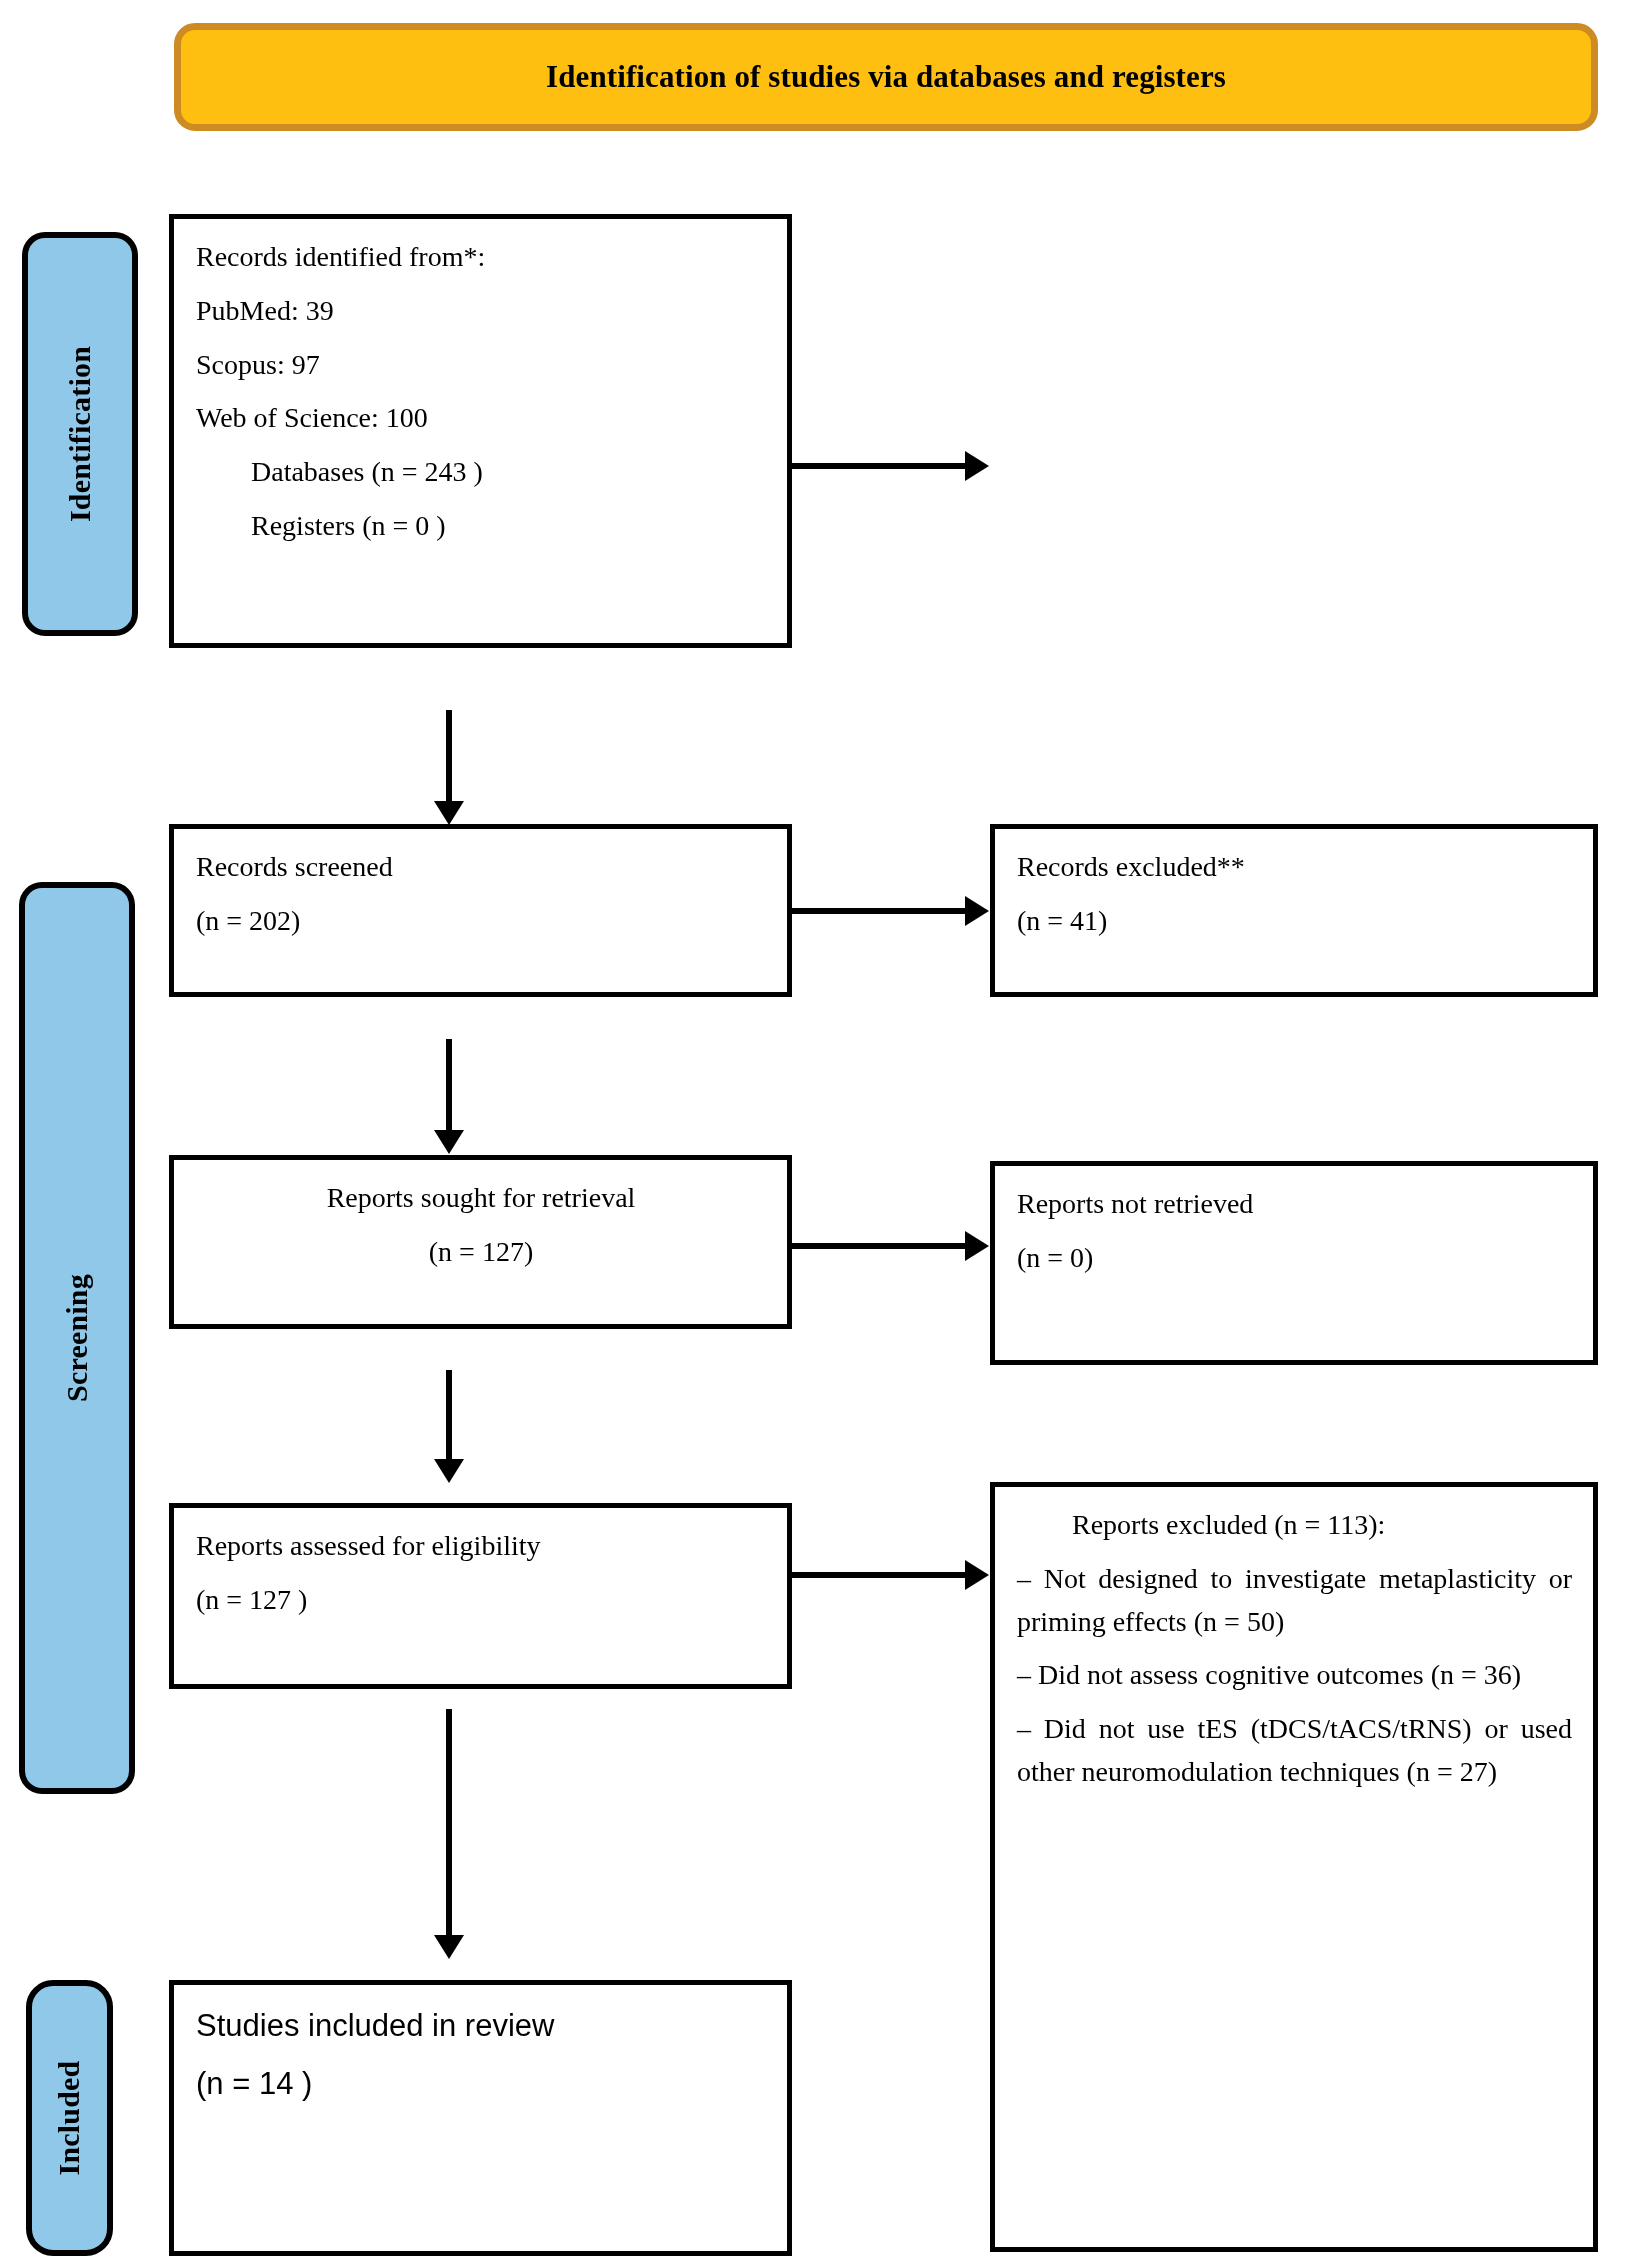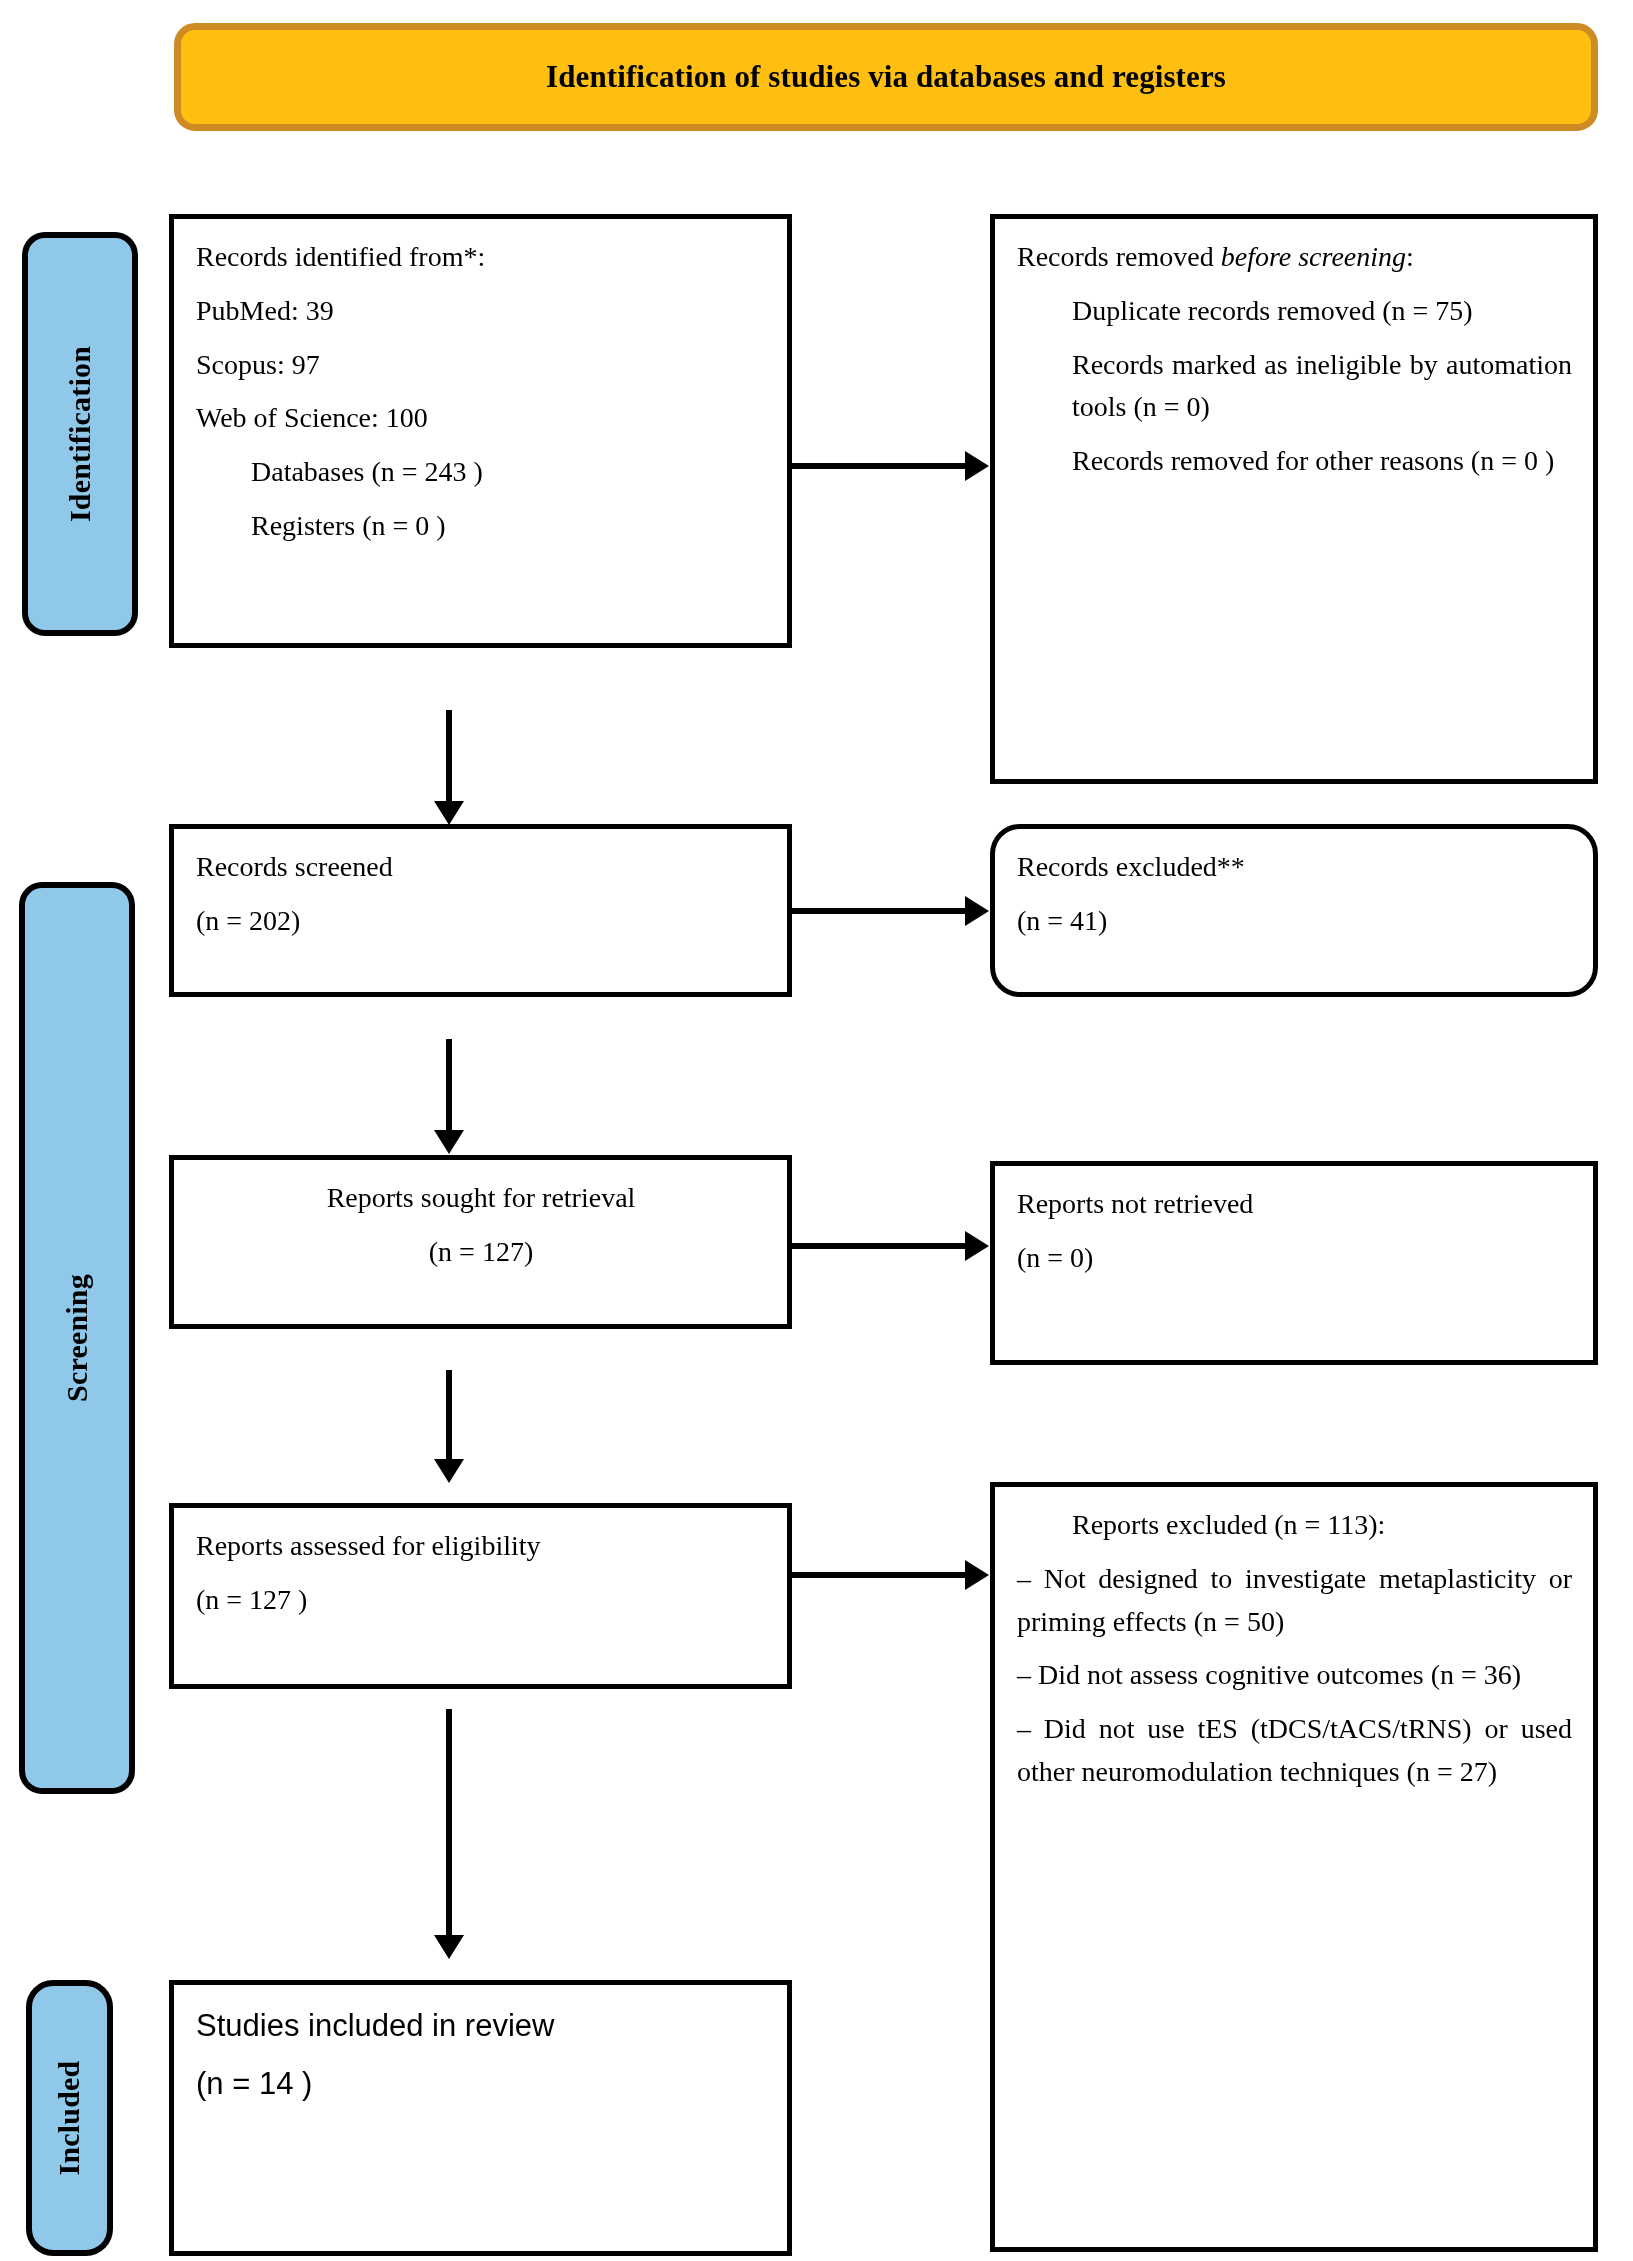--- a/index.html
+++ b/index.html
@@ -81,21 +81,21 @@
   .sans {
     font-family: "Liberation Sans", "DejaVu Sans", sans-serif;
     font-size: 31px;
   }
 
   
   .box-identified   { left: 169px;  top: 214px;  width: 623px; height: 434px; }
   .box-removed      { left: 990px; top: 214px;  width: 608px; height: 570px; }
   
   .box-screened     { left: 169px;  top: 824px; width: 623px; height: 173px; }
-  .box-excluded     { left: 990px; top: 824px; width: 608px; height: 173px; border-radius: 30px; }
+  .box-excluded     { left: 990px; top: 824px; width: 608px; height: 173px; }
   
   .box-sought       { left: 169px;  top: 1155px; width: 623px; height: 174px; text-align: center; }
   .box-notretrieved { left: 990px; top: 1161px; width: 608px; height: 204px; }
   
   .box-assessed     { left: 169px;  top: 1482px; width: 623px; height: 186px; margin-top: 21px; }
   .box-repexcluded  { left: 990px; top: 1482px; width: 608px; height: 770px; }
   
   .box-included     { left: 169px;  top: 1980px; width: 623px; height: 276px; }
 
   
@@ -163,26 +163,20 @@
 
   <div class="box box-identified">
     <p>Records identified from*:</p>
     <p>PubMed: 39</p>
     <p>Scopus: 97</p>
     <p>Web of Science: 100</p>
     <p class="indent">Databases (n = 243 )</p>
     <p class="indent">Registers (n = 0 )</p>
   </div>
 
-  <div class="box box-removed">
-    <p><span>Records removed </span><span class="italic">before screening</span><span>:</span></p>
-    <p class="indent justify">Duplicate records removed   (n = 75)</p>
-    <p class="indent justify">Records marked as ineligible by automation tools (n = 0)</p>
-    <p class="indent justify">Records removed for other reasons (n = 0 )</p>
-  </div>
 
   <div class="arrow-h arrow-id-to-removed"></div>
   <div class="arrow-v arrow-id-down"></div>
 
   <div class="box box-screened">
     <p>Records screened</p>
     <p>(n = 202)</p>
   </div>
 
   <div class="box box-excluded">

